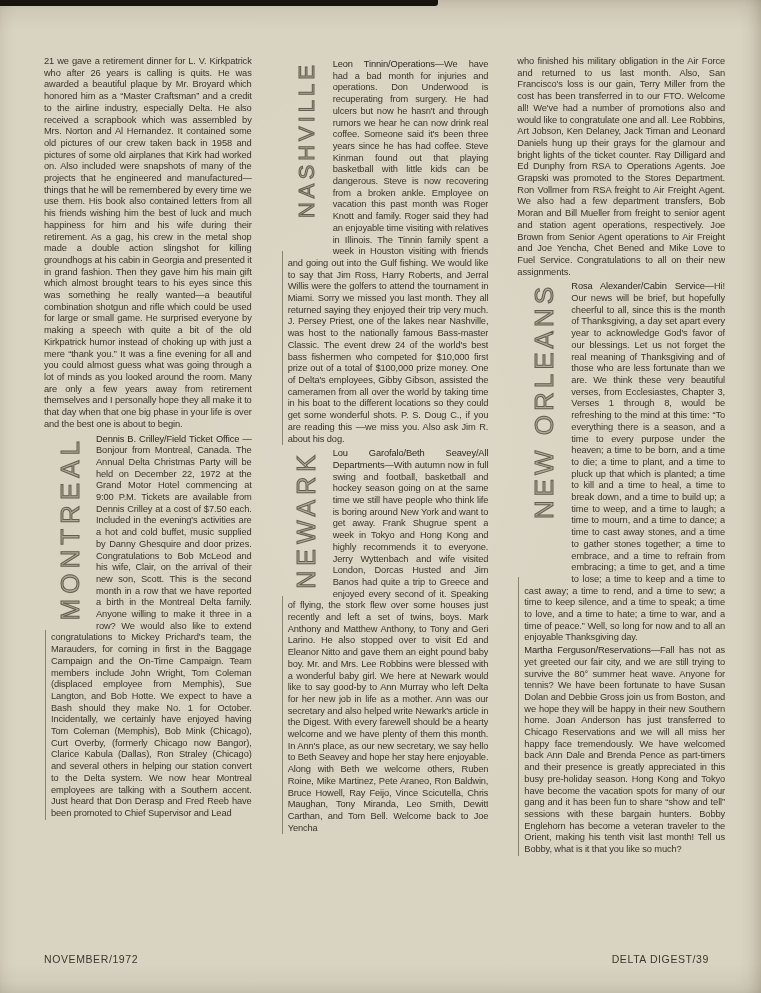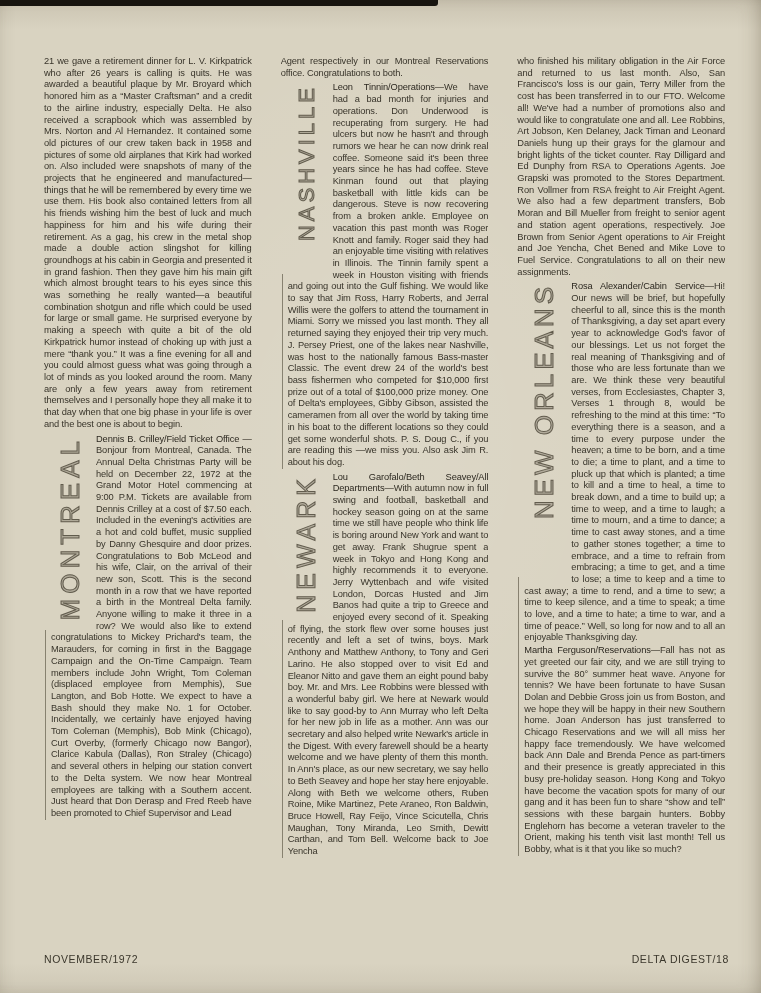--- a/index.html
+++ b/index.html
@@ -64,21 +64,21 @@
   }
   .lbl-montreal   {width:38px;height:192px;}
   .lbl-montreal span   {font-size:26px;letter-spacing:5px;}
   .lbl-nashville  {width:38px;height:188px;}
   .lbl-nashville span  {font-size:22px;letter-spacing:4px;}
   .lbl-newark     {width:38px;height:144px;}
   .lbl-newark span     {font-size:25px;letter-spacing:5px;}
   .lbl-neworleans {width:40px;height:292px;}
   .lbl-neworleans span {font-size:26px;letter-spacing:4px;}
   .footer{
-    position:absolute;left:44px;right:32px;bottom:28px;
+    position:absolute;left:44px;right:52px;bottom:28px;
     display:flex;justify-content:space-between;
     font-size:10.5px;letter-spacing:0.6px;color:#3b372c;
   }
 </style>
 </head>
 <body>
 
 <div class="page">
   <div class="edge-top"></div>
 
@@ -89,21 +89,20 @@
       <div class="section s-montreal">
         <div class="tail"></div>
         <div class="vlabel lbl-montreal">
           <span>MONTREAL</span>
         </div>
         <p class="bt"><b class="head">Dennis B. Crilley/Field Ticket Office</b><span> — </span><span>Bonjour from Montreal, Canada. The Annual Delta Christmas Party will be held on December 22, 1972 at the Grand Motor Hotel commencing at 9:00 P.M. Tickets are available from Dennis Crilley at a cost of $7.50 each. Included in the evening's activities are a hot and cold buffet, music supplied by Danny Ghesquire and door prizes. Congratulations to Bob McLeod and his wife, Clair, on the arrival of their new son, Scott. This is the second month in a row that we have reported a birth in the Montreal Delta family. Anyone willing to make it three in a row? We would also like to extend congratulations to Mickey Prichard's team, the Marauders, for coming in first in the Baggage Campaign and the On-Time Campaign. Team members include John Wright, Tom Coleman (displaced employee from Memphis), Sue Langton, and Bob Hotte. We expect to have a Bash should they make No. 1 for October. Incidentally, we certainly have enjoyed having Tom Coleman (Memphis), Bob Mink (Chicago), Curt Overby, (formerly Chicago now Bangor), Clarice Kabula (Dallas), Ron Straley (Chicago) and several others in helping our station convert to the Delta system. We now hear Montreal employees are talking with a Southern accent. Just heard that Don Derasp and Fred Reeb have been promoted to Chief Supervisor and Lead</span></p>
       </div>
     </div>
 
     <div class="col">
-      <p class="bt">Agent respectively in our Montreal Reservations office. Congratulations to both.</p>
       <div class="section s-nashville">
         <div class="tail"></div>
         <div class="vlabel lbl-nashville">
           <span>NASHVILLE</span>
         </div>
         <p class="bt"><b class="head">Leon Tinnin/Operations</b><span>—</span><span>We have had a bad month for injuries and operations. Don Underwood is recuperating from surgery. He had ulcers but now he hasn't and through rumors we hear he can now drink real coffee. Someone said it's been three years since he has had coffee. Steve Kinman found out that playing basketball with little kids can be dangerous. Steve is now recovering from a broken ankle. Employee on vacation this past month was Roger Knott and family. Roger said they had an enjoyable time visiting with relatives in Illinois. The Tinnin family spent a week in Houston visiting with friends and going out into the Gulf fishing. We would like to say that Jim Ross, Harry Roberts, and Jerral Willis were the golfers to attend the tournament in Miami. Sorry we missed you last month. They all returned saying they enjoyed their trip very much. J. Persey Priest, one of the lakes near Nashville, was host to the nationally famous Bass-master Classic. The event drew 24 of the world's best bass fishermen who competed for $10,000 first prize out of a total of $100,000 prize money. One of Delta's employees, Gibby Gibson, assisted the cameramen from all over the world by taking time in his boat to the different locations so they could get some wonderful shots. P. S. Doug C., if you are reading this —we miss you. Also ask Jim R. about his dog.</span></p>
       </div>
       <div class="section s-newark">
         <div class="tail"></div>
         <div class="vlabel lbl-newark">
@@ -122,15 +121,15 @@
         </div>
         <p class="bt"><b class="head">Rosa Alexander/Cabin Service</b><span>—</span><span>Hi! Our news will be brief, but hopefully cheerful to all, since this is the month of Thanksgiving, a day set apart every year to acknowledge God's favor of our blessings. Let us not forget the real meaning of Thanksgiving and of those who are less fortunate than we are. We think these very beautiful verses, from Ecclesiastes, Chapter 3, Verses 1 through 8, would be refreshing to the mind at this time: “To everything there is a season, and a time to every purpose under the heaven; a time to be born, and a time to die; a time to plant, and a time to pluck up that which is planted; a time to kill and a time to heal, a time to break down, and a time to build up; a time to weep, and a time to laugh; a time to mourn, and a time to dance; a time to cast away stones, and a time to gather stones together; a time to embrace, and a time to refrain from embracing; a time to get, and a time to lose; a time to keep and a time to cast away; a time to rend, and a time to sew; a time to keep silence, and a time to speak; a time to love, and a time to hate; a time to war, and a time of peace.” Well, so long for now and to all an enjoyable Thanksgiving day.</span></p>
         <p class="bt"><b class="head">Martha Ferguson/Reservations</b><span>—</span><span>Fall has not as yet greeted our fair city, and we are still trying to survive the 80° summer heat wave. Anyone for tennis? We have been fortunate to have Susan Dolan and Debbie Gross join us from Boston, and we hope they will be happy in their new Southern home. Joan Anderson has just transferred to Chicago Reservations and we will all miss her happy face tremendously. We have welcomed back Ann Dale and Brenda Pence as part-timers and their presence is greatly appreciated in this busy pre-holiday season. Hong Kong and Tokyo have become the vacation spots for many of our gang and it has been fun to share “show and tell” sessions with these bargain hunters. Bobby Englehorn has become a veteran traveler to the Orient, making his tenth visit last month! Tell us Bobby, what is it that you like so much?</span></p>
       </div>
     </div>
 
   </div>
 
   <div class="footer">
     <span>NOVEMBER/1972</span>
-    <span>DELTA DIGEST/18</span>
+    <span>DELTA DIGEST/39</span>
   </div>
 </div>
 
 </body></html>

